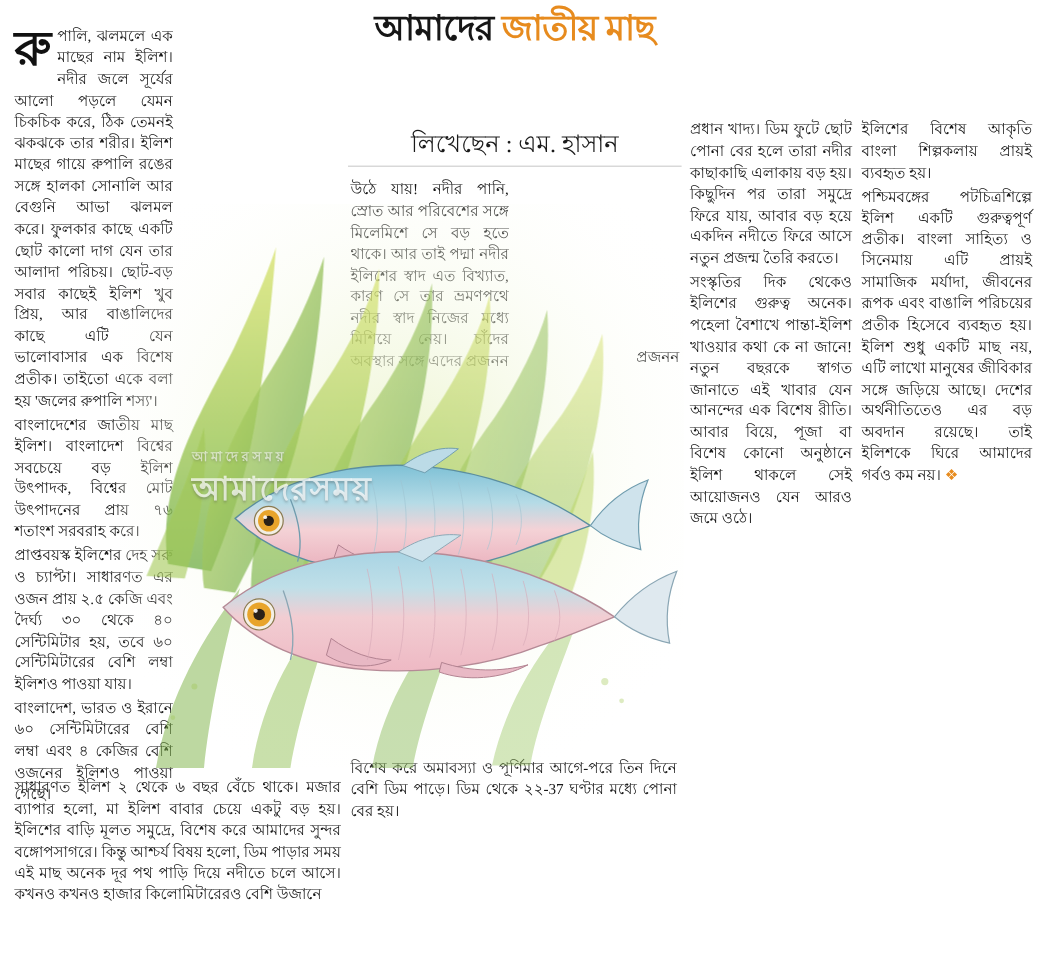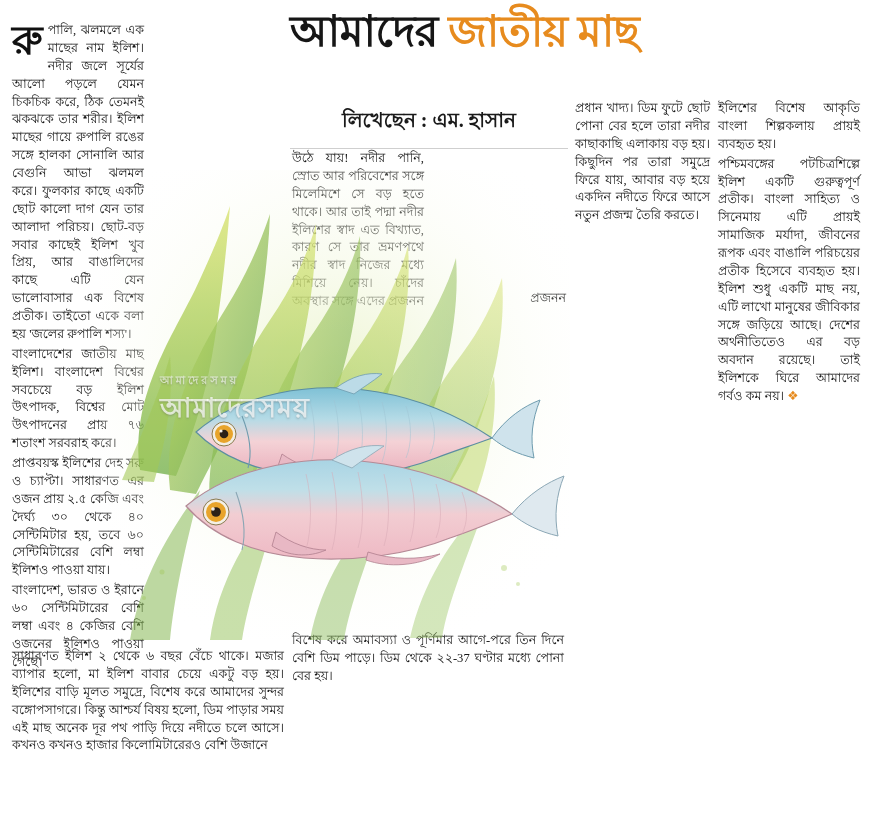--- a/index.html
+++ b/index.html
@@ -25,39 +25,39 @@
 
   
   .masthead {
     position: absolute;
     left: 290px;
     top: 8px;
     width: 278px;
     text-align: center;
   }
   .masthead .title-line {
-    font-size: 43px;
+    font-size: 29px;
     line-height: 1.12;
     font-weight: bold;
     letter-spacing: -0.5px;
     white-space: nowrap;
   }
   .masthead .t-black { color: #161616; }
   .masthead .t-orange { color: #e78b1e; }
   .byline {
     position: absolute;
     left: 290px;
     top: 105px;
     width: 278px;
     text-align: center;
     font-size: 20px;
-    font-weight: bold;
+    font-weight: normal;
     color: #1a1a1a;
     border-bottom: 1px solid #cfcfcf;
-    padding-bottom: 10px;
+    padding-bottom: 0;
   }
 
   
   .col {
     position: absolute;
     font-size: 12.6px;
     line-height: 1.42;
     text-align: justify;
     color: #161616;
   }
@@ -181,20 +181,21 @@
   <div class="col col-4">
     <p>প্রজনন</p>
   </div>
 
   <div class="col col-3b">
     <p>বিশেষ করে অমাবস্যা ও পূর্ণিমার আগে-পরে তিন দিনে বেশি ডিম পাড়ে। ডিম থেকে ২২-37 ঘণ্টার মধ্যে পোনা বের হয়।</p>
   </div>
 
   <div class="col col-5">
     <p>প্রধান খাদ্য। ডিম ফুটে ছোট পোনা বের হলে তারা নদীর কাছাকাছি এলাকায় বড় হয়। কিছুদিন পর তারা সমুদ্রে ফিরে যায়, আবার বড় হয়ে একদিন নদীতে ফিরে আসে নতুন প্রজন্ম তৈরি করতে।</p>
+    <p>সংস্কৃতির দিক থেকেও ইলিশের গুরুত্ব অনেক। পহেলা বৈশাখে পান্তা-ইলিশ খাওয়ার কথা কে না জানে! নতুন বছরকে স্বাগত জানাতে এই খাবার যেন আনন্দের এক বিশেষ রীতি। আবার বিয়ে, পূজা বা বিশেষ কোনো অনুষ্ঠানে ইলিশ থাকলে সেই আয়োজনও যেন আরও জমে ওঠে।</p>
   </div>
 
   <div class="col col-6">
     <p>ইলিশের বিশেষ আকৃতি বাংলা শিল্পকলায় প্রায়ই ব্যবহৃত হয়।</p>
     <p><span>পশ্চিমবঙ্গের পটচিত্রশিল্পে ইলিশ একটি গুরুত্বপূর্ণ প্রতীক। বাংলা সাহিত্য ও সিনেমায় এটি প্রায়ই সামাজিক মর্যাদা, জীবনের রূপক এবং বাঙালি পরিচয়ের প্রতীক হিসেবে ব্যবহৃত হয়। ইলিশ শুধু একটি মাছ নয়, এটি লাখো মানুষের জীবিকার সঙ্গে জড়িয়ে আছে। দেশের অর্থনীতিতেও এর বড় অবদান রয়েছে। তাই ইলিশকে ঘিরে আমাদের গর্বও কম নয়।</span> <span class="endmark">❖</span></p>
   </div>
 
   <div class="art">
     <svg width="470" height="470" viewBox="0 0 470 470" xmlns="http://www.w3.org/2000/svg">
       <defs>

